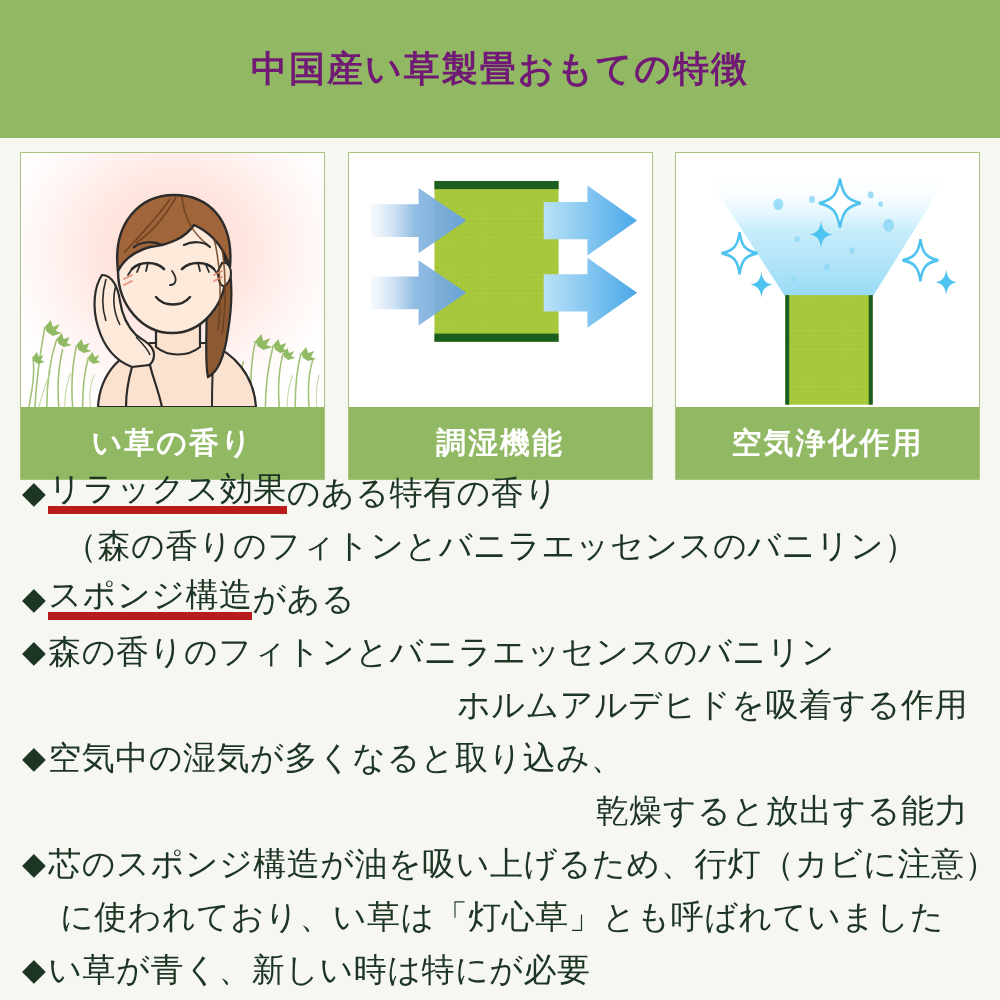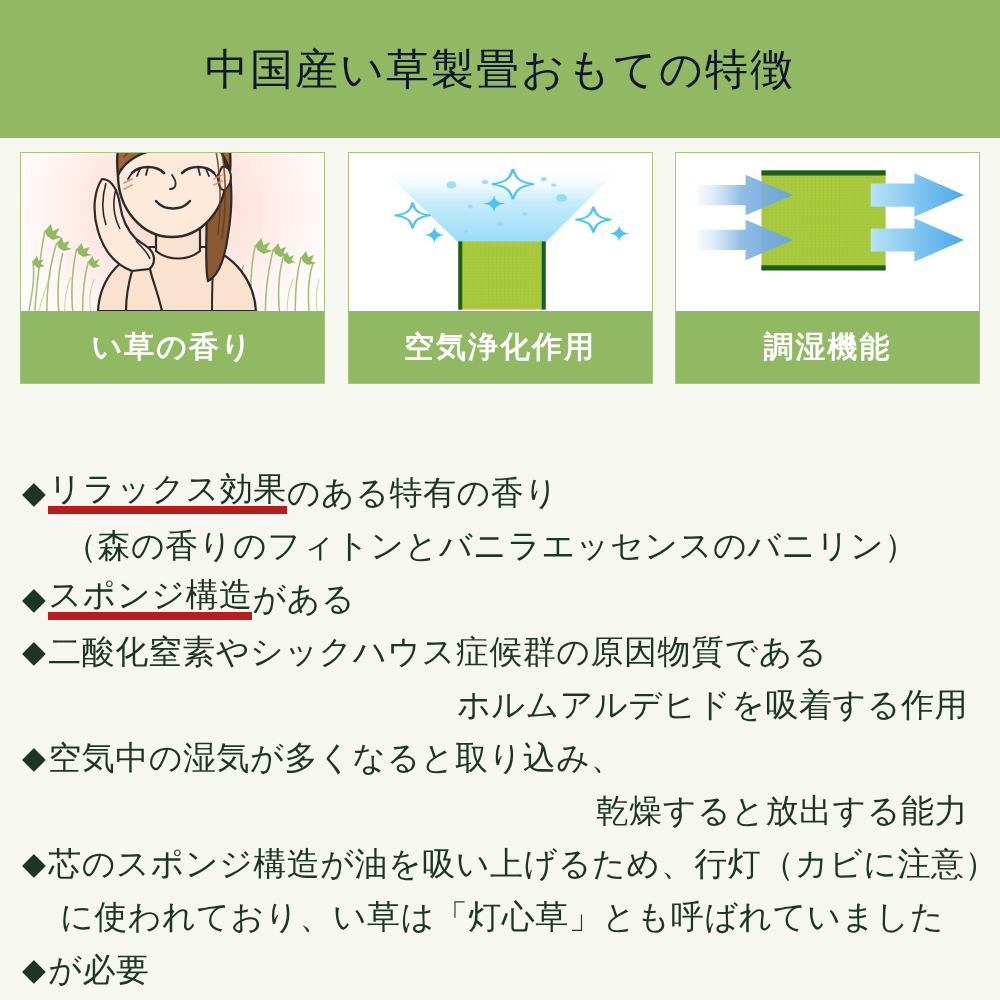--- a/index.html
+++ b/index.html
@@ -26,42 +26,42 @@
     left: 0;
     top: 0;
     width: 1000px;
     height: 138px;
     background: #91b863;
     display: flex;
     align-items: center;
     justify-content: center;
   }
   .header-title {
-    color: #0f172a;
-    font-size: 43px;
-    font-weight: normal;
+    color: #701a75;
+    font-size: 36px;
+    font-weight: bold;
     letter-spacing: 2px;
     line-height: 1;
     white-space: nowrap;
   }
 
   
   .cards {
     position: absolute;
     left: 20px;
     top: 152px;
     width: 960px;
     height: 292px;
     display: flex;
     justify-content: space-between;
   }
   .card {
     position: relative;
     width: 305px;
-    height: 232px;
+    height: 328px;
     border: 1px solid #a9c47f;
     box-sizing: border-box;
     background: #ffffff;
     overflow: hidden;
     display: flex;
     flex-direction: column;
   }
   .card-figure {
     position: relative;
     flex: 1 1 auto;
@@ -247,66 +247,20 @@
           <g stroke="#2b2b2b" stroke-width="1.6" fill="none">
             <path d="M48 104 C44 118 44 134 48 146"></path>
             <path d="M58 110 C54 124 56 138 62 150"></path>
             <path d="M78 162 C84 168 90 174 92 180"></path>
           </g>
 
           <path d="M74 192 C70 206 68 220 68 232 L104 232 C100 214 94 200 92 190 Z" fill="#fbe2cf" stroke="#2b2b2b" stroke-width="2.2"></path>
         </svg>
       </div>
       <div class="card-label">い草の香り</div>
-    </div>
-
-    <div class="card">
-      <div class="card-figure">
-        <svg class="mat2-wrap" viewBox="0 0 305 218" preserveAspectRatio="none">
-          <defs>
-            <linearGradient id="fanGrad" x1="0" y1="1" x2="0" y2="0">
-              <stop offset="0%" stop-color="#8fd8f5" stop-opacity="0.95"></stop>
-              <stop offset="55%" stop-color="#b4e6f9" stop-opacity="0.75"></stop>
-              <stop offset="100%" stop-color="#ffffff" stop-opacity="0"></stop>
-            </linearGradient>
-            <pattern id="weave2" width="4" height="4" patternUnits="userSpaceOnUse">
-              <rect width="4" height="4" fill="#a8c83c"></rect>
-              <path d="M0 0 V4" stroke="#9dbd36" stroke-width="0.8"></path>
-              <path d="M0 0 H4" stroke="#b4d24b" stroke-width="0.5"></path>
-            </pattern>
-          </defs>
-
-          <path d="M112 126 L30 18 L275 18 L196 126 Z" fill="url(#fanGrad)"></path>
-
-          <rect x="110" y="122" width="88" height="94" fill="url(#weave2)"></rect>
-          <rect x="110" y="122" width="4" height="94" fill="#1b5e20"></rect>
-          <rect x="194" y="122" width="4" height="94" fill="#1b5e20"></rect>
-
-          <g fill="#4ec3ef">
-            <path d="M165 22 C168 36 172 40 186 43 C172 46 168 50 165 64 C162 50 158 46 144 43 C158 40 162 36 165 22 Z" fill="#ffffff" stroke="#4ec3ef" stroke-width="2.5"></path>
-            <path d="M64 68 C66 80 70 84 82 86 C70 88 66 92 64 104 C62 92 58 88 46 86 C58 84 62 80 64 68 Z" fill="#ffffff" stroke="#4ec3ef" stroke-width="2.5"></path>
-            <path d="M246 74 C248 86 252 90 264 92 C252 94 248 98 246 110 C244 98 240 94 228 92 C240 90 244 86 246 74 Z" fill="#ffffff" stroke="#4ec3ef" stroke-width="2.5"></path>
-            <path d="M146 58 C147 66 150 69 158 70 C150 71 147 74 146 82 C145 74 142 71 134 70 C142 69 145 66 146 58 Z"></path>
-            <path d="M86 102 C87 109 90 112 97 113 C90 114 87 117 86 124 C85 117 82 114 75 113 C82 112 85 109 86 102 Z"></path>
-            <path d="M272 100 C273 107 276 110 283 111 C276 112 273 115 272 122 C271 115 268 112 261 111 C268 110 271 107 272 100 Z"></path>
-          </g>
-          <g fill="#8fd8f5" opacity="0.85">
-            <circle cx="103" cy="44" r="5"></circle>
-            <circle cx="214" cy="62" r="5.5"></circle>
-            <circle cx="137" cy="40" r="3"></circle>
-            <circle cx="196" cy="36" r="3"></circle>
-            <circle cx="122" cy="74" r="2.6"></circle>
-            <circle cx="177" cy="84" r="2.6"></circle>
-            <circle cx="152" cy="98" r="3"></circle>
-            <circle cx="206" cy="44" r="2.4"></circle>
-            <circle cx="118" cy="108" r="2.2"></circle>
-          </g>
-        </svg>
-      </div>
-      <div class="card-label">空気浄化作用</div>
     </div>
 
     <div class="card">
       <div class="card-figure">
         <svg class="mat3-wrap" viewBox="0 0 305 218" preserveAspectRatio="none">
           <defs>
             <linearGradient id="inArrow" x1="0" y1="0" x2="1" y2="0">
               <stop offset="0%" stop-color="#cfe3f5" stop-opacity="0.2"></stop>
               <stop offset="45%" stop-color="#86b6e0" stop-opacity="0.9"></stop>
               <stop offset="100%" stop-color="#6aa3da"></stop>
@@ -329,56 +283,103 @@
           <path d="M22 44 L70 44 L70 30 L118 58 L70 86 L70 72 L22 72 Z" fill="url(#inArrow)"></path>
           <path d="M22 106 L70 106 L70 92 L118 120 L70 148 L70 134 L22 134 Z" fill="url(#inArrow)"></path>
 
           <path d="M196 42 L240 42 L240 28 L290 58 L240 88 L240 74 L196 74 Z" fill="url(#outArrow)"></path>
           <path d="M196 104 L240 104 L240 90 L290 120 L240 150 L240 136 L196 136 Z" fill="url(#outArrow)"></path>
         </svg>
       </div>
       <div class="card-label">調湿機能</div>
     </div>
 
+    <div class="card">
+      <div class="card-figure">
+        <svg class="mat2-wrap" viewBox="0 0 305 218" preserveAspectRatio="none">
+          <defs>
+            <linearGradient id="fanGrad" x1="0" y1="1" x2="0" y2="0">
+              <stop offset="0%" stop-color="#8fd8f5" stop-opacity="0.95"></stop>
+              <stop offset="55%" stop-color="#b4e6f9" stop-opacity="0.75"></stop>
+              <stop offset="100%" stop-color="#ffffff" stop-opacity="0"></stop>
+            </linearGradient>
+            <pattern id="weave2" width="4" height="4" patternUnits="userSpaceOnUse">
+              <rect width="4" height="4" fill="#a8c83c"></rect>
+              <path d="M0 0 V4" stroke="#9dbd36" stroke-width="0.8"></path>
+              <path d="M0 0 H4" stroke="#b4d24b" stroke-width="0.5"></path>
+            </pattern>
+          </defs>
+
+          <path d="M112 126 L30 18 L275 18 L196 126 Z" fill="url(#fanGrad)"></path>
+
+          <rect x="110" y="122" width="88" height="94" fill="url(#weave2)"></rect>
+          <rect x="110" y="122" width="4" height="94" fill="#1b5e20"></rect>
+          <rect x="194" y="122" width="4" height="94" fill="#1b5e20"></rect>
+
+          <g fill="#4ec3ef">
+            <path d="M165 22 C168 36 172 40 186 43 C172 46 168 50 165 64 C162 50 158 46 144 43 C158 40 162 36 165 22 Z" fill="#ffffff" stroke="#4ec3ef" stroke-width="2.5"></path>
+            <path d="M64 68 C66 80 70 84 82 86 C70 88 66 92 64 104 C62 92 58 88 46 86 C58 84 62 80 64 68 Z" fill="#ffffff" stroke="#4ec3ef" stroke-width="2.5"></path>
+            <path d="M246 74 C248 86 252 90 264 92 C252 94 248 98 246 110 C244 98 240 94 228 92 C240 90 244 86 246 74 Z" fill="#ffffff" stroke="#4ec3ef" stroke-width="2.5"></path>
+            <path d="M146 58 C147 66 150 69 158 70 C150 71 147 74 146 82 C145 74 142 71 134 70 C142 69 145 66 146 58 Z"></path>
+            <path d="M86 102 C87 109 90 112 97 113 C90 114 87 117 86 124 C85 117 82 114 75 113 C82 112 85 109 86 102 Z"></path>
+            <path d="M272 100 C273 107 276 110 283 111 C276 112 273 115 272 122 C271 115 268 112 261 111 C268 110 271 107 272 100 Z"></path>
+          </g>
+          <g fill="#8fd8f5" opacity="0.85">
+            <circle cx="103" cy="44" r="5"></circle>
+            <circle cx="214" cy="62" r="5.5"></circle>
+            <circle cx="137" cy="40" r="3"></circle>
+            <circle cx="196" cy="36" r="3"></circle>
+            <circle cx="122" cy="74" r="2.6"></circle>
+            <circle cx="177" cy="84" r="2.6"></circle>
+            <circle cx="152" cy="98" r="3"></circle>
+            <circle cx="206" cy="44" r="2.4"></circle>
+            <circle cx="118" cy="108" r="2.2"></circle>
+          </g>
+        </svg>
+      </div>
+      <div class="card-label">空気浄化作用</div>
+    </div>
+
   </div>
 
   <div class="body-text" id="body-text">
       <div class="line indent-bullet">
         <span class="bullet">◆</span>
         <span class="uline">リラックス効果</span>
         <span>のある特有の香り</span>
       </div>
       <div class="line indent-1">
         <span>（森の香りのフィトンとバニラエッセンスのバニリン）</span>
       </div>
       <div class="line indent-bullet">
         <span class="bullet">◆</span>
         <span class="uline">スポンジ構造</span>
         <span>がある</span>
       </div>
       <div class="line indent-bullet">
         <span class="bullet">◆</span>
-        <span>二酸化窒素やシックハウス症候群の原因物質である</span>
+        <span>森の香りのフィトンとバニラエッセンスのバニリン</span>
       </div>
       <div class="line right">
         <span>ホルムアルデヒドを吸着する作用</span>
       </div>
       <div class="line indent-bullet">
         <span class="bullet">◆</span>
         <span>空気中の湿気が多くなると取り込み、</span>
       </div>
       <div class="line right">
         <span>乾燥すると放出する能力</span>
       </div>
       <div class="line indent-bullet">
         <span class="bullet">◆</span>
         <span>芯のスポンジ構造が油を吸い上げるため、行灯（カビに注意）</span>
       </div>
       <div class="line indent-2">
         <span>に使われており、い草は「灯心草」とも呼ばれていました</span>
       </div>
       <div class="line indent-bullet">
         <span class="bullet">◆</span>
+        <span>い草が青く、新しい時は特に</span>
         <span>が必要</span>
       </div>
     </div>
 
 </div>
 
 </body></html>

